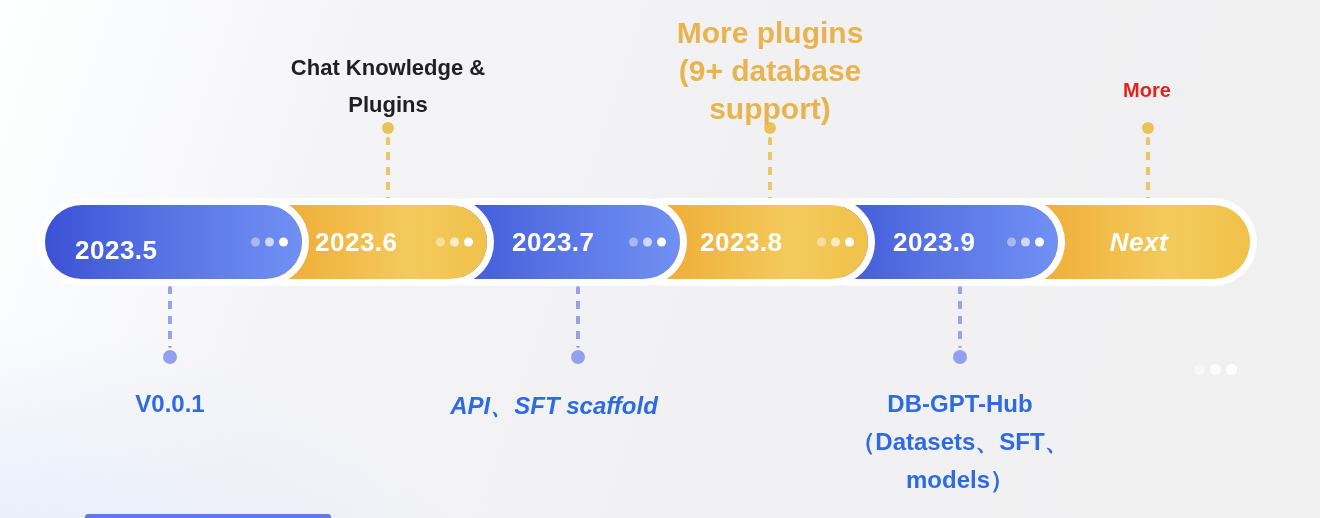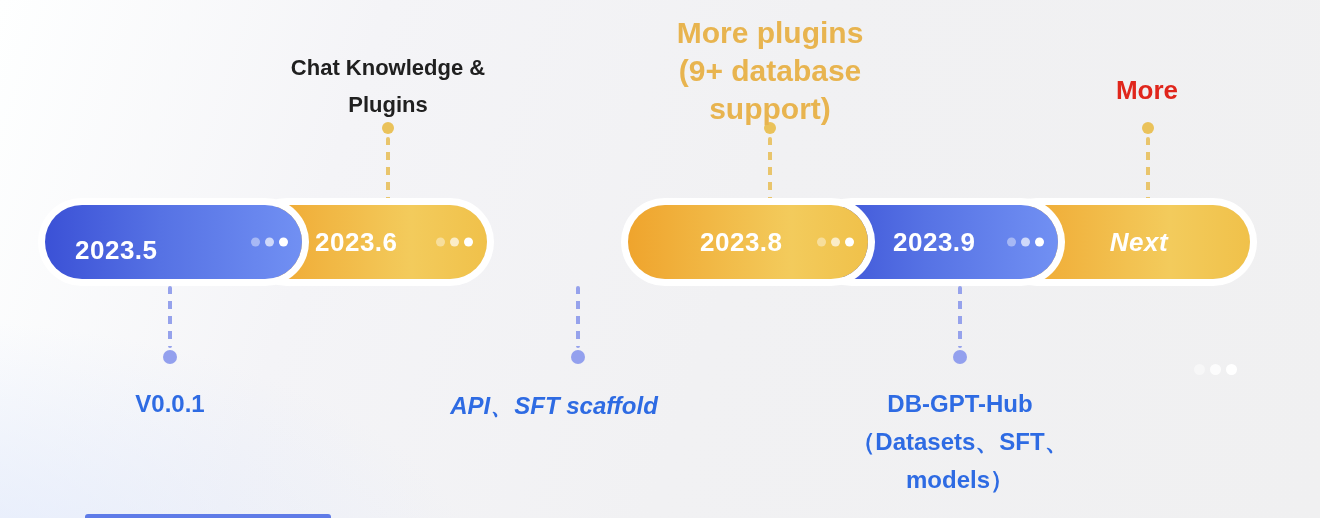--- a/index.html
+++ b/index.html
@@ -31,21 +31,21 @@
   .dash.blue{background:repeating-linear-gradient(180deg,#96a2ec 0 8px,transparent 8px 15px);}
   .dash.gold{background:repeating-linear-gradient(180deg,#e9c56c 0 8px,transparent 8px 15px);}
   .node{position:absolute;border-radius:50%;}
   .node.blue{width:14px;height:14px;background:#93a0ee;}
   .node.gold{width:12px;height:12px;background:#eac25a;}
   
   .ann{position:absolute;text-align:center;font-weight:700;}
   .ann div{white-space:nowrap;}
   .ann.black{color:#202020;font-size:22px;line-height:37px;}
   .ann.gold{color:#e8b44f;font-size:30px;line-height:38px;}
-  .ann.red{color:#e0261c;font-size:26px;line-height:32px;}
+  .ann.red{color:#e0261c;font-size:20px;line-height:32px;}
   .ann.blue{color:#2e6be3;font-size:24px;line-height:38px;}
   
   .bg-dots{position:absolute;left:1194px;top:364px;display:flex;gap:5px;}
   .bg-dots i{display:block;width:11px;height:11px;border-radius:50%;background:#ffffff;}
   .bg-dots i:nth-child(1){opacity:.45;}
   .bg-dots i:nth-child(2){opacity:.8;}
   .bg-dots i:nth-child(3){opacity:1;}
   .crop-sliver{position:absolute;left:85px;bottom:0;width:246px;height:4px;
     background:#4566e4;border-radius:3px 3px 0 0;opacity:.85;}
 </style>
@@ -57,20 +57,28 @@
   <div class="capsule blue" style="left:45px;width:257px;z-index:16;">
     <span class="pill-label" style="padding-left:30px;margin-top:16px;">2023.5</span>
     <span class="pill-dots">
         <i></i>
         <i></i>
         <i></i>
       </span>
   </div>
   <div class="capsule yellow" style="left:250px;width:237px;z-index:15;">
     <span class="pill-label" style="padding-left:65px;">2023.6</span>
+    <span class="pill-dots">
+        <i></i>
+        <i></i>
+        <i></i>
+      </span>
+  </div>
+  <div class="capsule blue" style="left:434px;width:246px;z-index:14;">
+    <span class="pill-label" style="padding-left:78px;">2023.7</span>
     <span class="pill-dots">
         <i></i>
         <i></i>
         <i></i>
       </span>
   </div>
   <div class="capsule yellow" style="left:628px;width:240px;z-index:13;">
     <span class="pill-label" style="padding-left:72px;">2023.8</span>
     <span class="pill-dots">
         <i></i>

